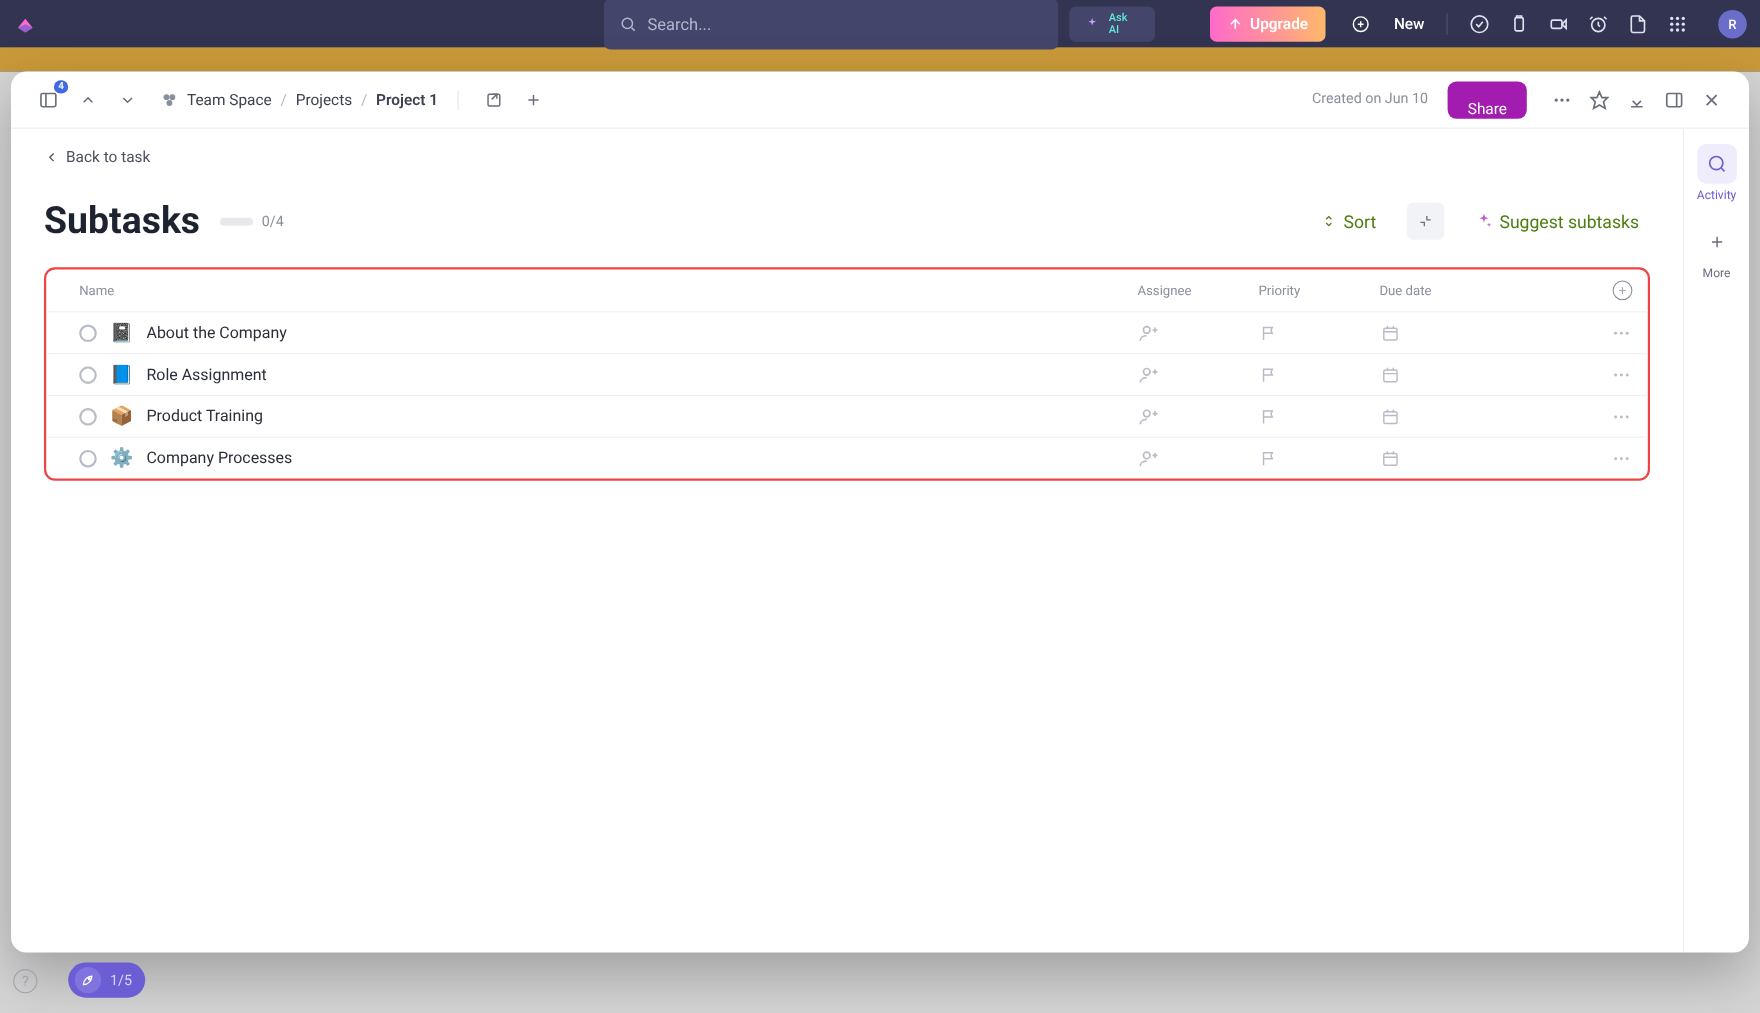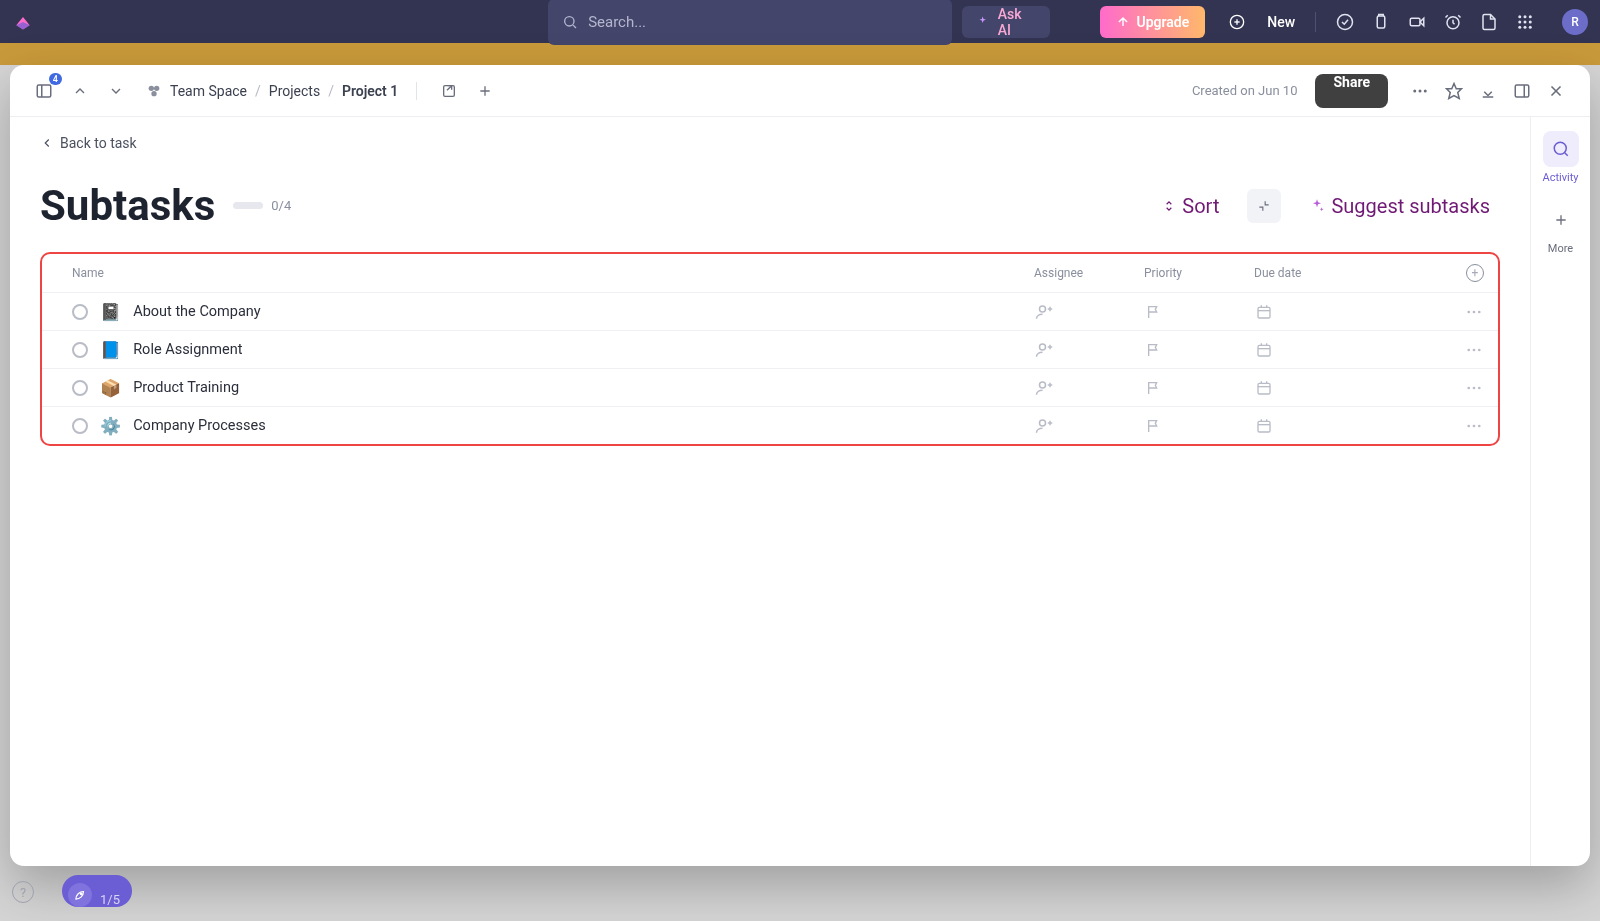--- a/index.html
+++ b/index.html
@@ -3,21 +3,21 @@
 <meta charset="utf-8">
 <style>
   * { box-sizing: border-box; margin: 0; padding: 0; font-family: -apple-system, BlinkMacSystemFont, "Segoe UI", Roboto, Helvetica, Arial, sans-serif; }
   body { background: #2b2a4c; width: 1600px; height: 921px; overflow: hidden; position: relative; }
 
   
   .topbar { height: 43px; background: #323452; display: flex; align-items: center; padding: 0 12px; gap: 10px; }
   .logo { width: 22px; height: 22px; display: flex; align-items: center; justify-content: center; }
   .search-bar { margin-left: 505px; width: 420px; height: 46px; background: #43456a; border-radius: 6px; display: flex; align-items: center; padding: 0 14px; gap: 10px; color: #b4b6d0; cursor: pointer; }
   .search-bar span { font-size: 15px; }
-  .ask-ai { height: 32px; background: #43456a; border-radius: 6px; display: flex; align-items: center; padding: 0 14px; gap: 8px; color: #f9a8d4; cursor: pointer; font-size: 14px; font-weight: 500; }
+  .ask-ai { height: 32px; background: #43456a; border-radius: 6px; display: flex; align-items: center; padding: 0 14px; gap: 8px; color: #5eead4; cursor: pointer; font-size: 10px; font-weight: 500; }
   .upgrade { height: 32px; background: linear-gradient(90deg,#ff6bcb,#ffb86b); border-radius: 6px; display: flex; align-items: center; padding: 0 16px; gap: 6px; color: #fff; cursor: pointer; font-size: 14px; font-weight: 600; margin-left: 40px; }
   .new-btn { height: 32px; display: flex; align-items: center; gap: 22px; color: #fff; font-size: 14px; font-weight: 500; margin-left: 14px; cursor: pointer; }
   .topbar-divider { width: 1px; height: 20px; background: #4e5075; margin: 0 10px; }
   .top-icons { display: flex; gap: 18px; align-items: center; margin-left: auto; }
   .top-icon { width: 18px; height: 18px; color: #e1e2f0; cursor: pointer; display: flex; align-items: center; justify-content: center; }
   .avatar { width: 26px; height: 26px; border-radius: 50%; background: #6b6dc9; color: #fff; display: flex; align-items: center; justify-content: center; font-size: 12px; font-weight: 500; margin-left: 10px; }
 
   
   .banner { height: 22px; background: #c99a3a; }
 
@@ -30,42 +30,42 @@
   
   .modal-header { height: 52px; display: flex; align-items: center; padding: 0 20px; border-bottom: 1px solid #eceef2; gap: 8px; }
   .hicon { width: 28px; height: 28px; display: flex; align-items: center; justify-content: center; color: #6a6e7c; cursor: pointer; border-radius: 6px; position: relative; }
   .badge { position: absolute; top: -4px; right: -4px; background: #4169e1; color: #fff; font-size: 9px; font-weight: 600; border-radius: 8px; padding: 1px 4px; }
   .breadcrumbs { display: flex; gap: 8px; color: #3c4150; font-size: 14px; margin-left: 8px; }
   .breadcrumbs .sep { color: #b8bbc6; }
   .breadcrumbs .crumb { cursor: pointer; }
   .breadcrumbs .crumb.active { font-weight: 600; }
   .header-spacer { flex: 1; }
   .created-on { color: #8a8f9d; font-size: 13px; margin-right: 10px; }
-  .share-btn { background: #404040; color: #fff; font-weight: 700; font-size: 14px; height: 34px; padding: 0 18px; border-radius: 8px; display: flex; align-items: flex-start; cursor: pointer; }
+  .share-btn { background: #a21caf; color: #fff; font-weight: 400; font-size: 14px; height: 34px; padding: 0 18px; border-radius: 8px; display: flex; align-items: flex-end; cursor: pointer; }
   .header-actions { display: flex; align-items: center; gap: 6px; margin-left: 10px; }
 
   
   .modal-body { flex: 1; display: flex; overflow: hidden; }
   .main-pane { flex: 1; padding: 18px 30px 30px 30px; overflow: auto; }
   .side-rail { width: 60px; border-left: 1px solid #eceef2; display: flex; flex-direction: column; align-items: center; padding-top: 14px; gap: 18px; }
   .rail-btn { width: 36px; display: flex; flex-direction: column; align-items: center; gap: 4px; cursor: pointer; color: #6a6e7c; }
   .rail-btn.active { color: #6b5dd3; align-items: flex-end; }
   .rail-btn .rail-icon-box { width: 36px; height: 36px; border-radius: 8px; display: flex; align-items: center; justify-content: center; }
   .rail-btn.active .rail-icon-box { background: #efecfb; }
   .rail-label { font-size: 11px; }
 
   .back-link { display: flex; align-items: center; gap: 6px; color: #4b5160; font-size: 14px; cursor: pointer; margin-bottom: 30px; }
 
   .title-row { display: flex; align-items: center; gap: 18px; margin-bottom: 22px; }
-  .title-row h1 { font-size: 42px; font-weight: 700; color: #1e2330; }
+  .title-row h1 { font-size: 34px; font-weight: 700; color: #1e2330; }
   .progress-chip { display: flex; align-items: center; gap: 8px; }
   .progress-bar { width: 30px; height: 7px; background: #e6e8ee; border-radius: 4px; }
   .progress-text { font-size: 13px; color: #8a8f9d; }
   .title-spacer { flex: 1; }
-  .sort-btn, .suggest-btn, .sq-btn { display: flex; align-items: center; gap: 6px; font-size: 20px; color: #701a75; cursor: pointer; padding: 6px 10px; border-radius: 6px; }
+  .sort-btn, .suggest-btn, .sq-btn { display: flex; align-items: center; gap: 6px; font-size: 16px; color: #4d7c0f; cursor: pointer; padding: 6px 10px; border-radius: 6px; }
   .sq-btn { width: 34px; height: 34px; justify-content: center; background: #f2f3f6; }
   .suggest-btn .spark { color: #b85dd3; }
 
   
   .subtable { border: 2px solid #ef4444; border-radius: 10px; overflow: hidden; }
   .strow { display: grid; grid-template-columns: 1fr 110px 110px 170px 60px; align-items: center; min-height: 38px; padding: 0 14px 0 30px; border-top: 1px solid #eef0f4; }
   .strow.header { border-top: none; font-size: 12px; color: #8a8f9d; }
   .strow.body { font-size: 14.5px; color: #2b2f3b; }
   .strow.body .cell-name { display: flex; align-items: center; gap: 12px; }
   .status-dot { width: 16px; height: 16px; border: 2px solid #b9bcc7; border-radius: 50%; flex-shrink: 0; }
@@ -73,21 +73,21 @@
   .cell { display: flex; align-items: center; }
   .cell.pri, .cell.due, .cell.asg { color: #c5c8d2; }
   .cell.more { justify-content: flex-end; color: #a8abb7; }
   .add-row { display: flex; align-items: center; gap: 10px; padding: 12px 30px 12px 62px; color: #8a8f9d; font-size: 14px; cursor: pointer; }
   .header .cell.more { justify-content: flex-end; }
   .header .plus-col { width: 18px; height: 18px; border: 1.6px solid #8a8f9d; border-radius: 50%; display: flex; align-items: center; justify-content: center; font-size: 12px; margin-left: auto; }
   .emoji { font-size: 17px; }
 
   
   .help-fab { position: absolute; bottom: 18px; left: 12px; width: 22px; height: 22px; border: 1.6px solid #9ea2ad; color: #9ea2ad; border-radius: 50%; display: flex; align-items: center; justify-content: center; font-size: 13px; cursor: pointer; }
-  .onboard-pill { position: absolute; bottom: 14px; left: 62px; height: 32px; background: #6b5dd3; color: #d8d4f5; border-radius: 16px; display: flex; align-items: flex-end; padding: 0 12px 0 6px; gap: 8px; font-size: 13px; cursor: pointer; }
+  .onboard-pill { position: absolute; bottom: 14px; left: 62px; height: 32px; background: #6b5dd3; color: #d8d4f5; border-radius: 16px; display: flex; align-items: center; padding: 0 12px 0 6px; gap: 8px; font-size: 13px; cursor: pointer; }
   .onboard-pill .rocket { width: 24px; height: 24px; background: #8073de; border-radius: 50%; display: flex; align-items: center; justify-content: center; color: #fff; }
 
   svg { display: block; }
 </style>
 </head>
 <body>
 
 <div class="topbar">
   <div class="logo">
     <svg width="20" height="20" viewBox="0 0 24 24">

